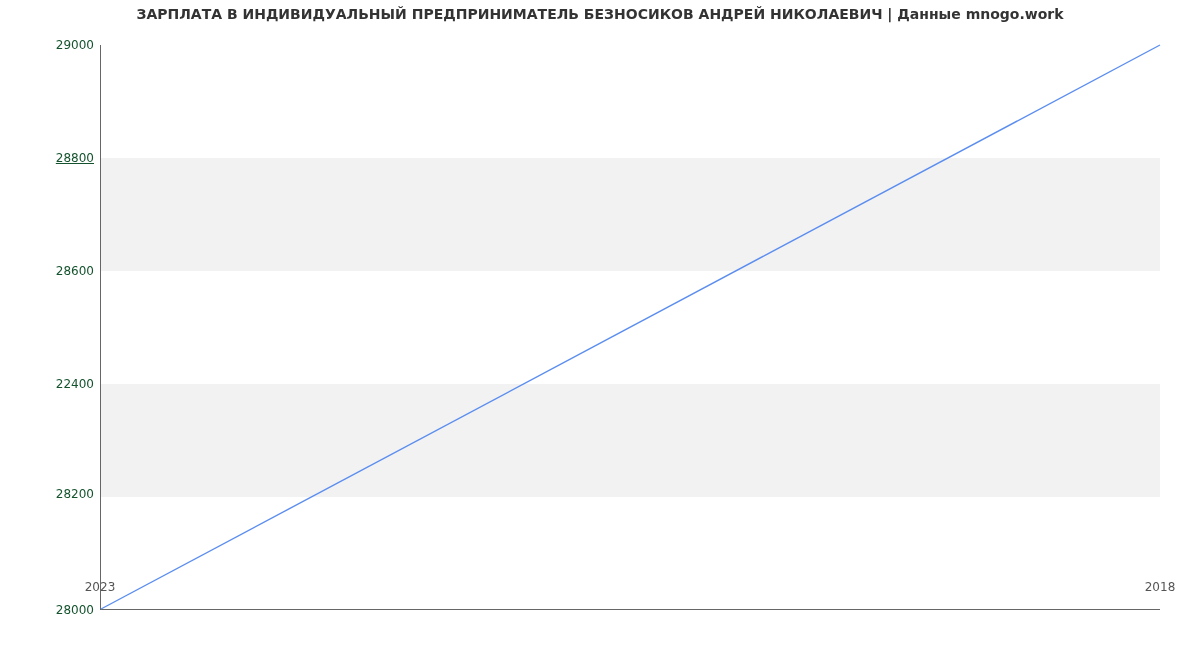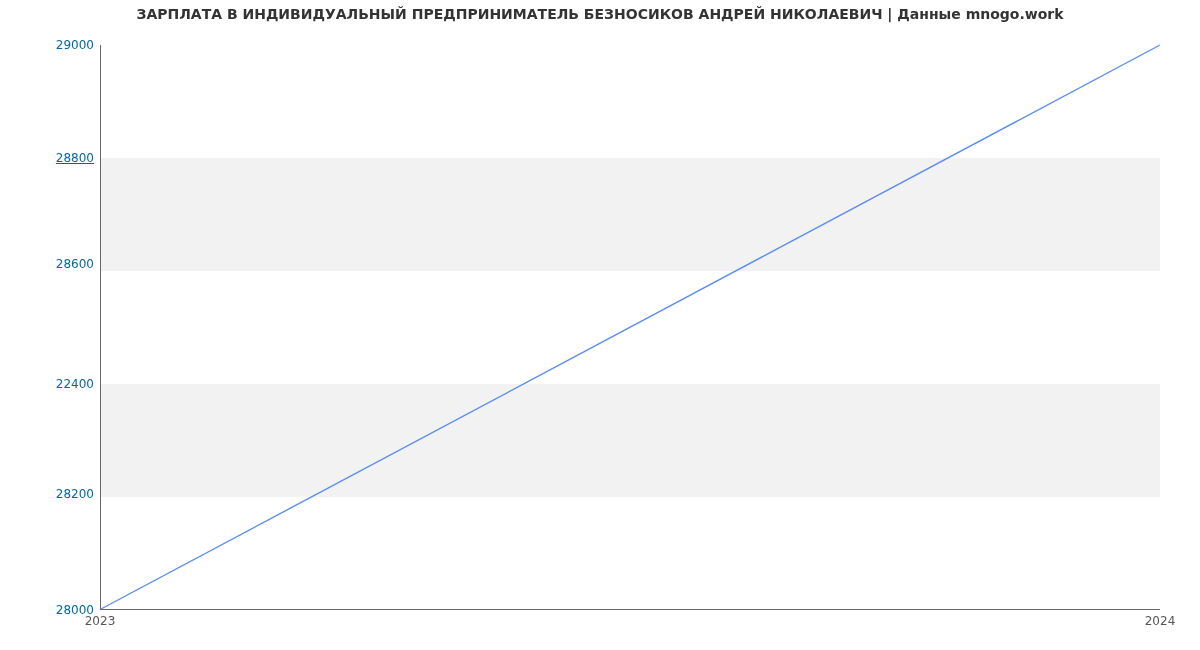--- a/index.html
+++ b/index.html
@@ -48,50 +48,50 @@
     top: 0;
     width: 100%;
     height: 100%;
     overflow: visible;
   }
   .ytick-label {
     position: absolute;
     right: 1106px; 
     width: auto;
     font-size: 12px;
-    color: #0369a1;
+    color: #14532d;
     text-align: right;
     transform: translateY(-50%);
     white-space: nowrap;
   }
   .xtick-label {
     position: absolute;
-    top: 614px;
+    top: 580px;
     font-size: 12px;
     color: #555555;
     transform: translateX(-50%);
     white-space: nowrap;
   }
 </style>
 </head>
 <body>
 
 <div class="chart-wrap">
 
   <div class="title">ЗАРПЛАТА В ИНДИВИДУАЛЬНЫЙ ПРЕДПРИНИМАТЕЛЬ БЕЗНОСИКОВ АНДРЕЙ НИКОЛАЕВИЧ | Данные mnogo.work</div>
 
   <div class="ytick-label" style="top:610px;">28000</div>
   <div class="ytick-label" style="top:494px;">28200</div>
   <div class="ytick-label" style="top:384px;">22400</div>
-  <div class="ytick-label" style="top:264px;margin-left:24px;">28600</div>
+  <div class="ytick-label" style="top:271px;margin-left:24px;">28600</div>
   <div class="ytick-label" style="top:158px;text-decoration:underline;">28800</div>
   <div class="ytick-label" style="top:45px;">29000</div>
 
   <div class="xtick-label" style="left:100px;">2023</div>
-  <div class="xtick-label" style="left:1160px;">2024</div>
+  <div class="xtick-label" style="left:1160px;">2018</div>
 
   <div class="plot">
 
     <div class="band" style="top:339px;height:113px;"></div>
     <div class="band" style="top:113px;height:113px;"></div>
 
     <svg class="line-layer" viewBox="0 0 1060 565" preserveAspectRatio="none">
       <line x1="0" y1="565" x2="1060" y2="0" stroke="#5b8def" stroke-width="1.4"></line>
     </svg>
   </div>

